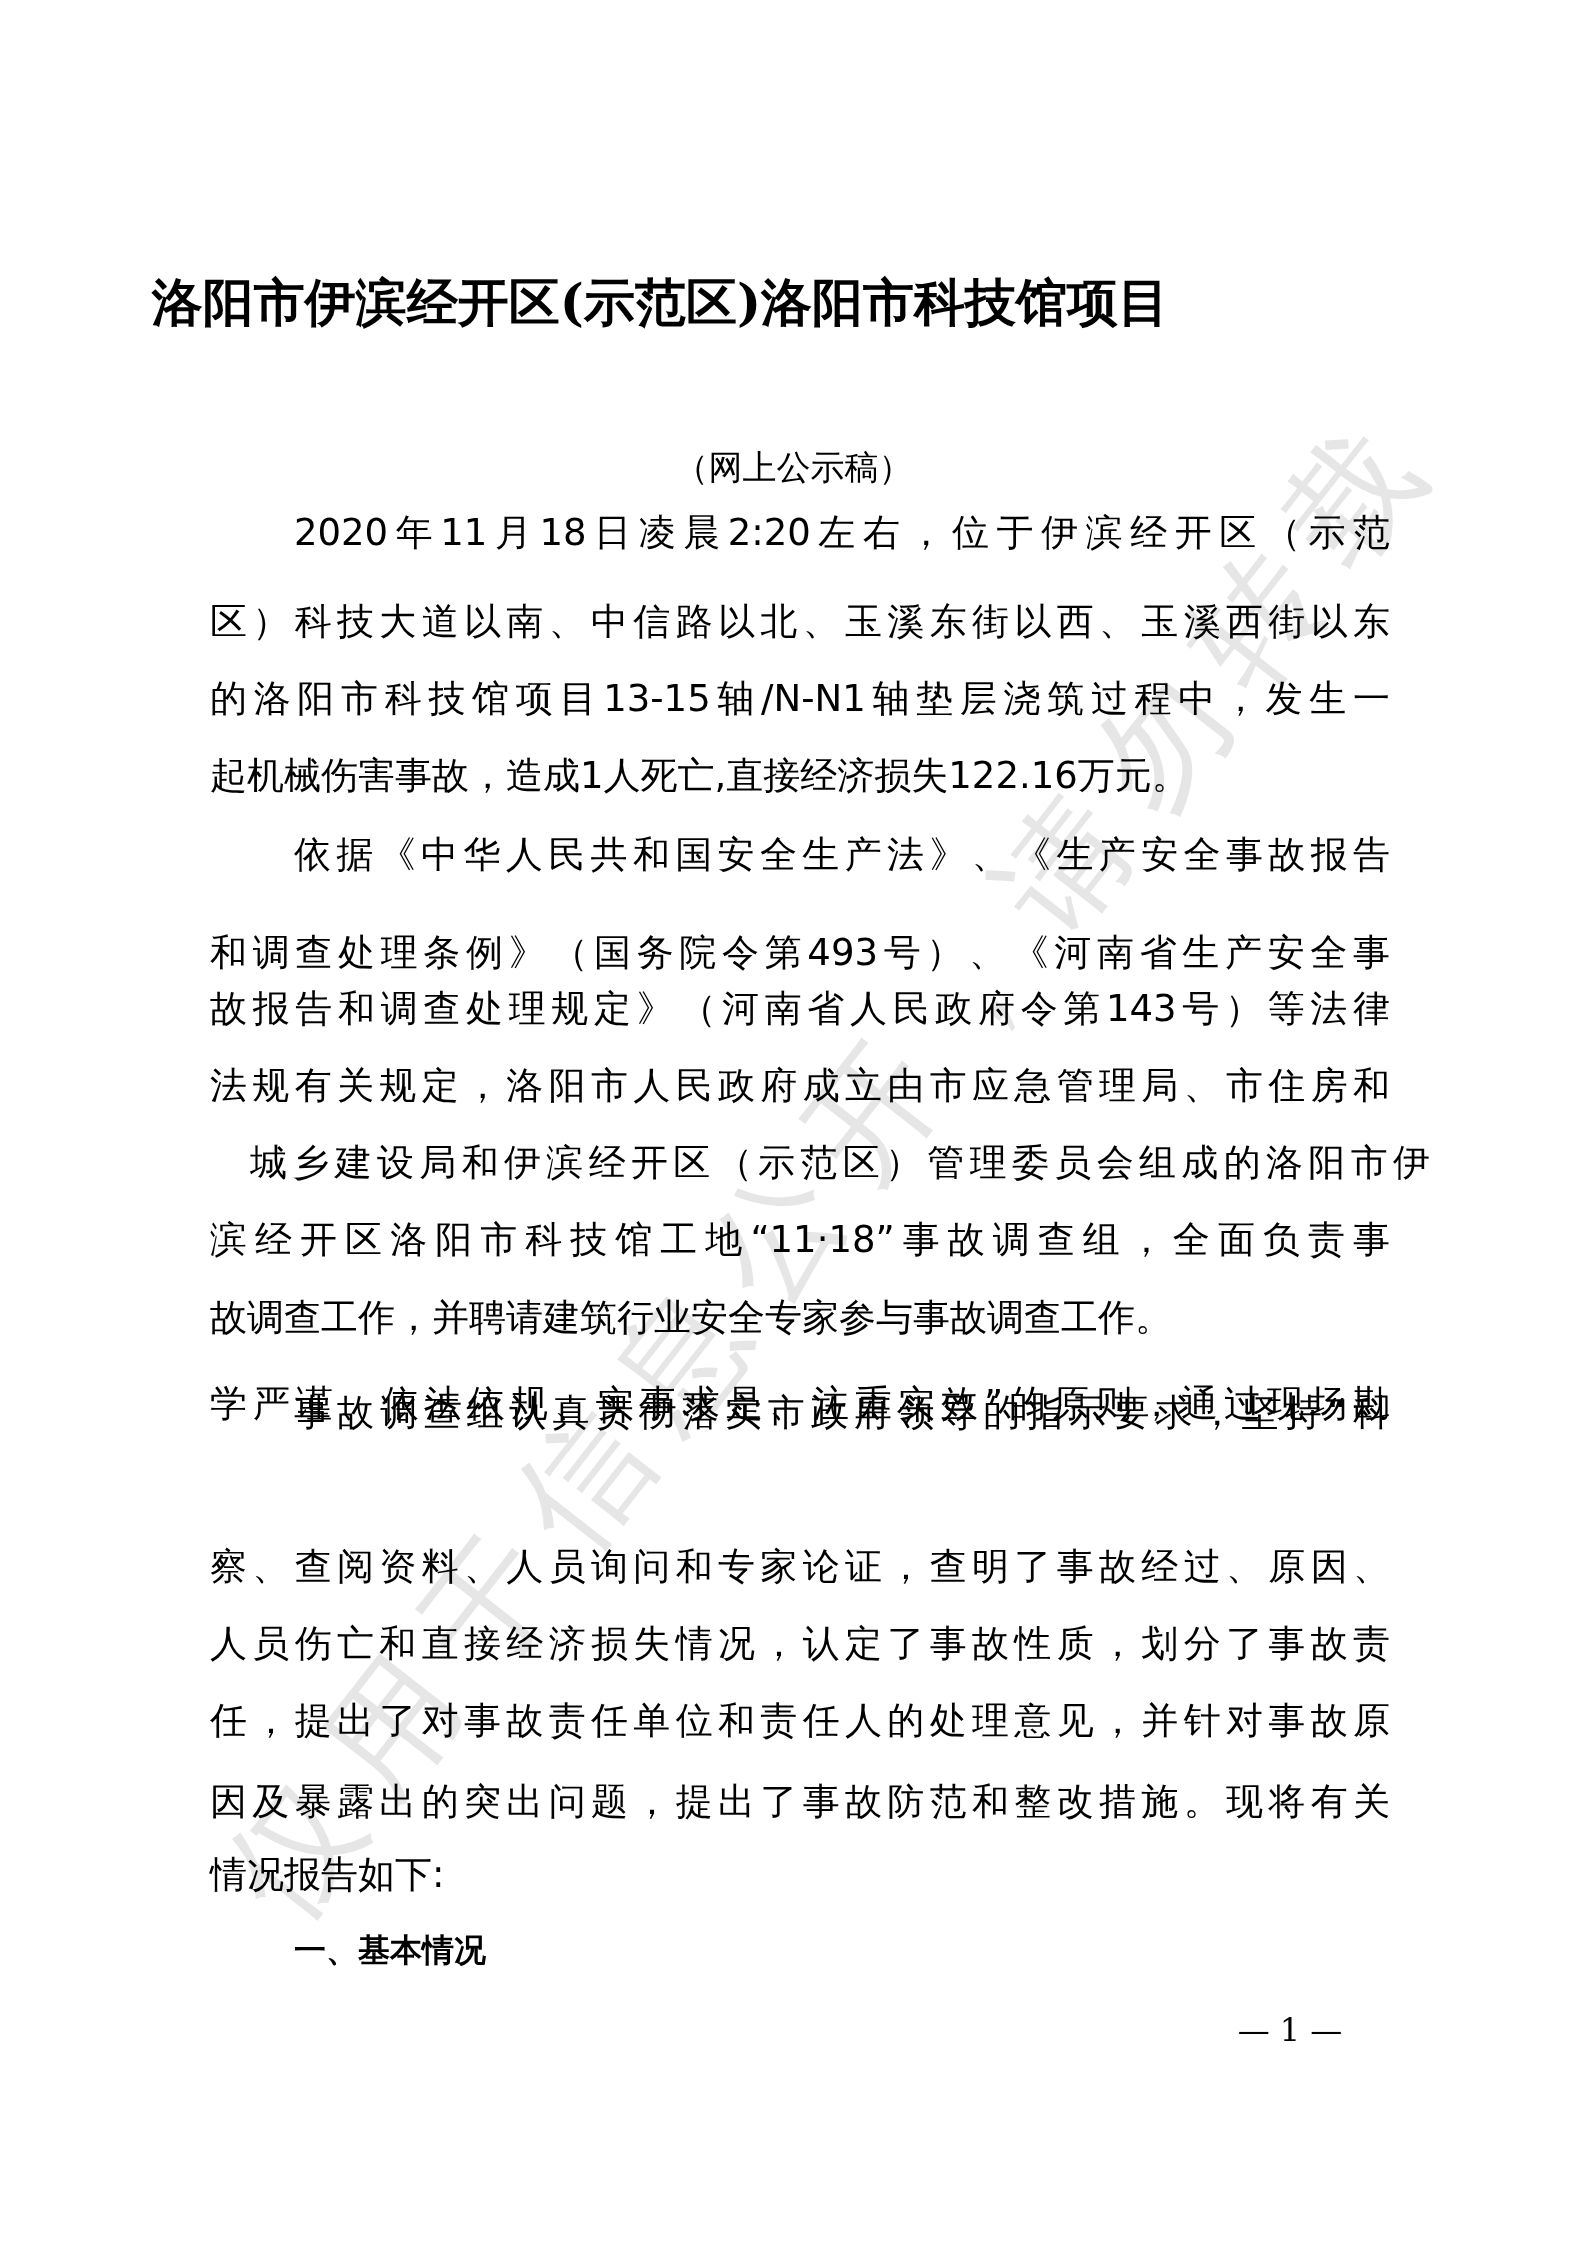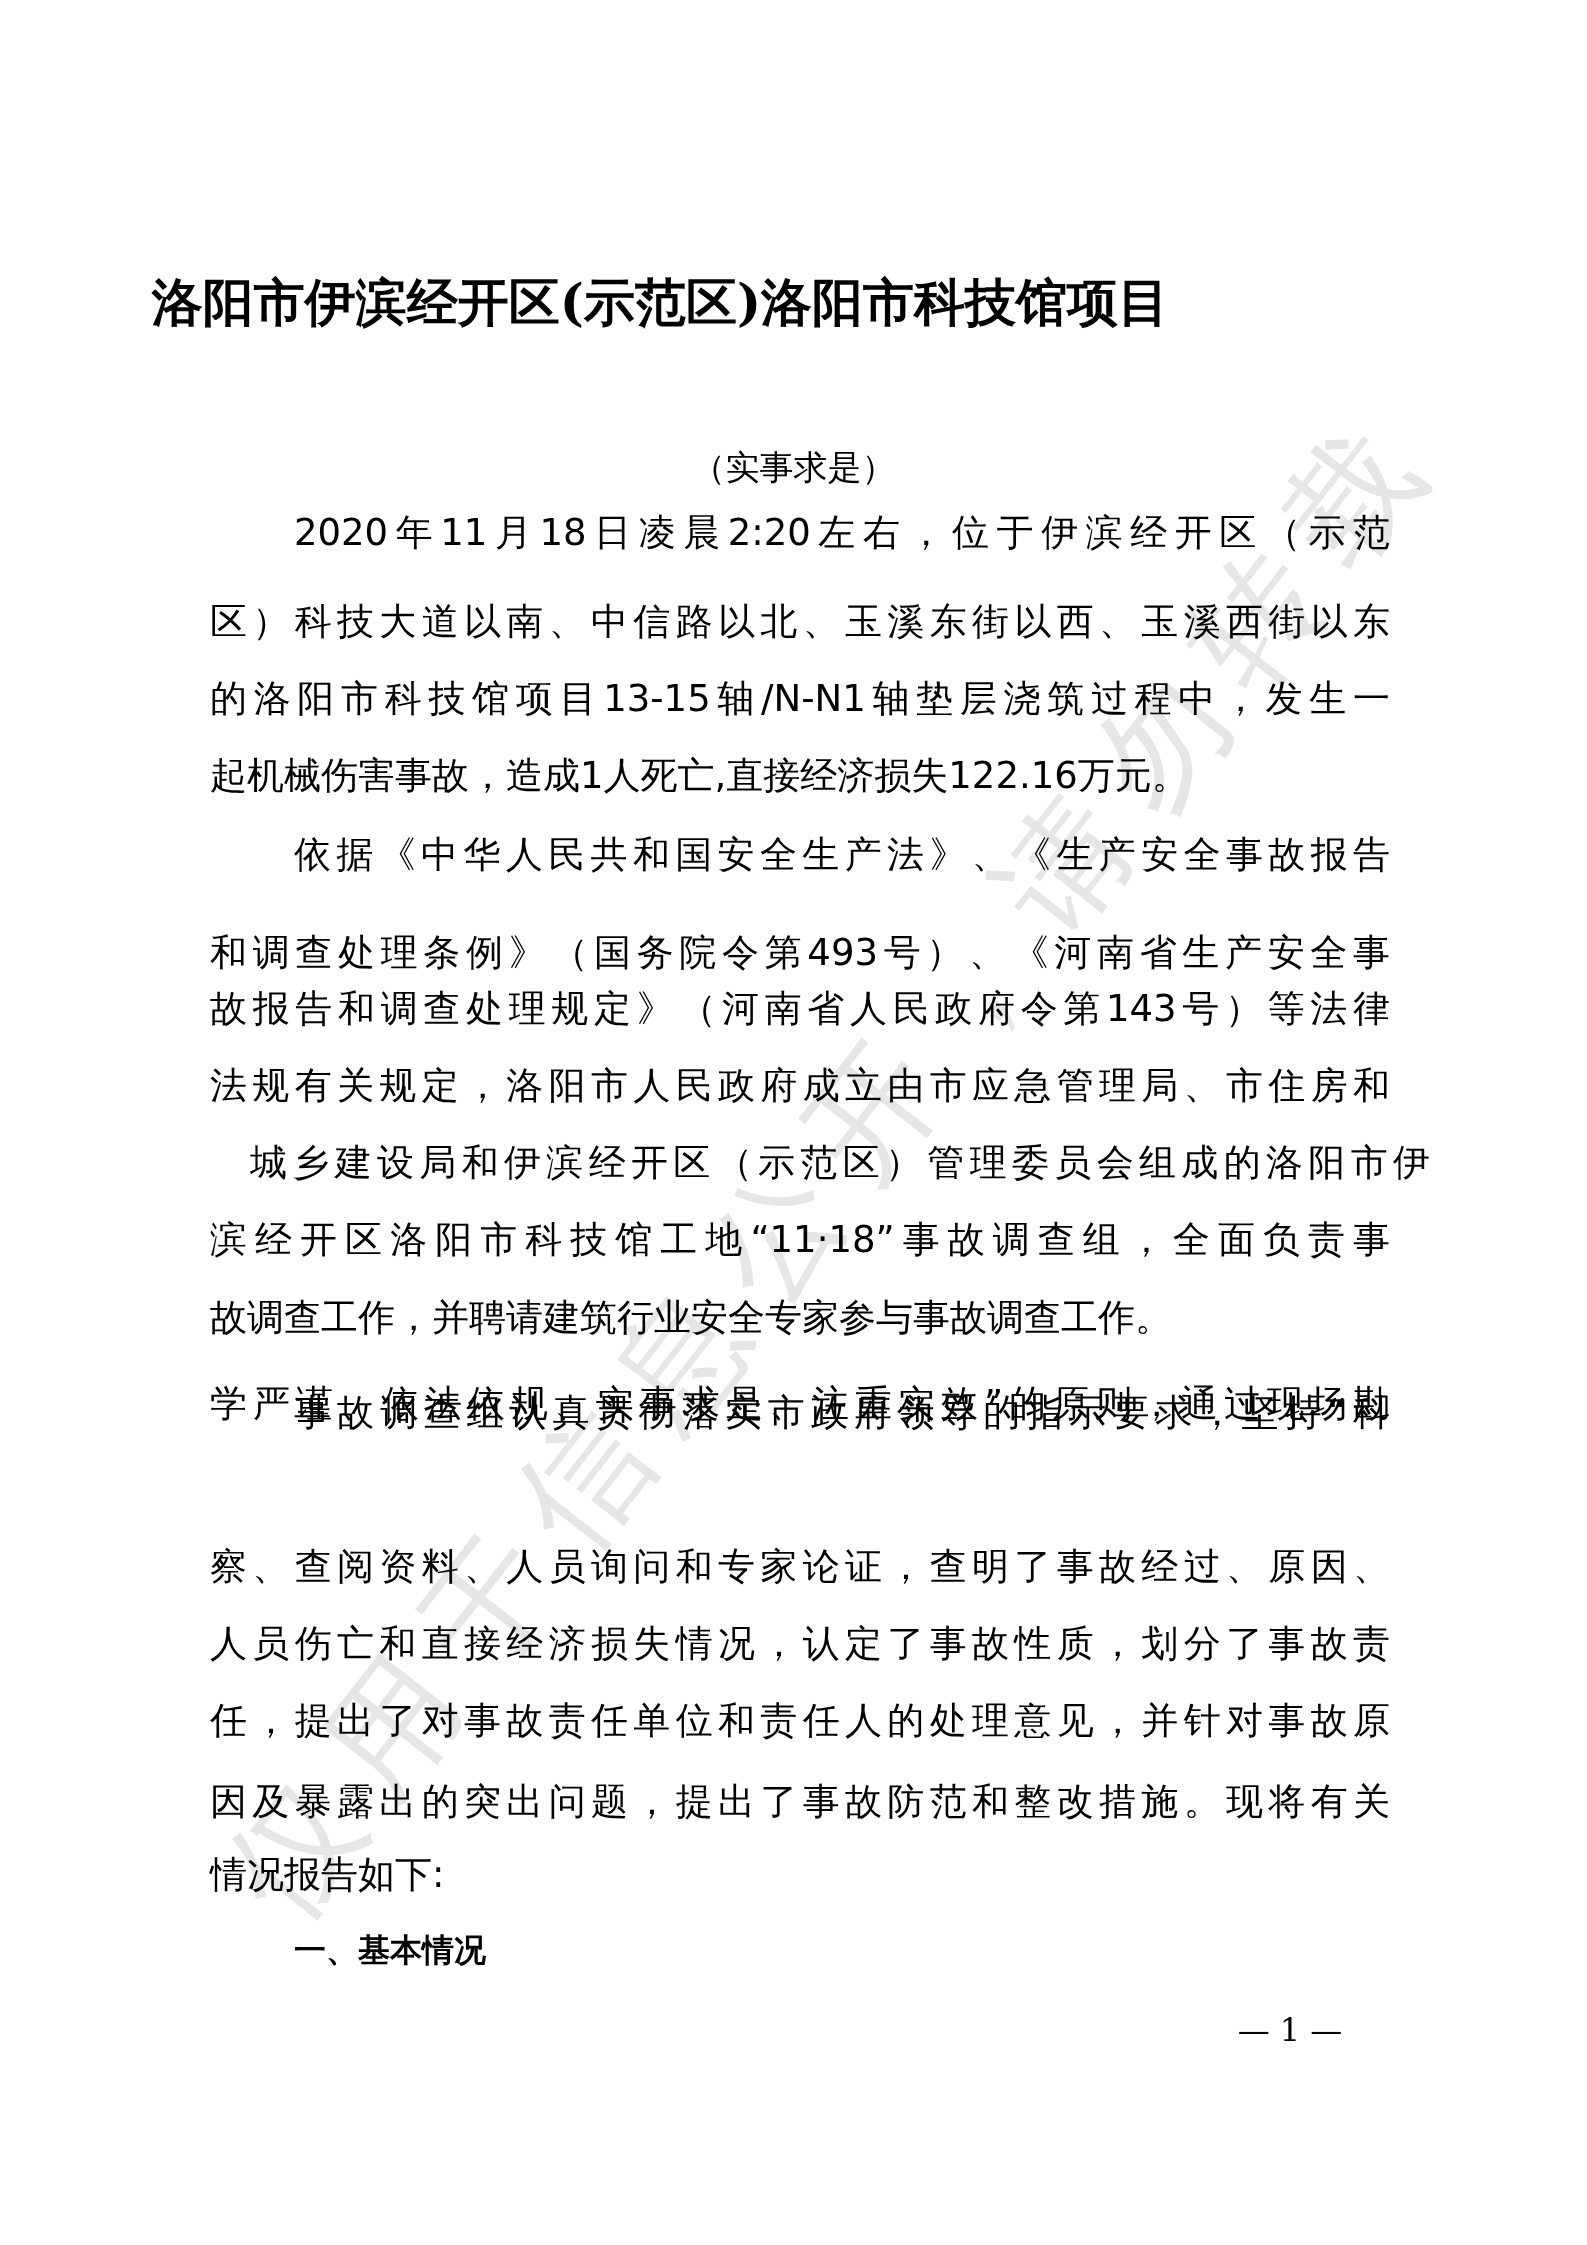--- a/index.html
+++ b/index.html
@@ -47,21 +47,21 @@
 <body>
 
 <div class="page">
 
   <div class="watermark">仅用于信息公开，请勿转载</div>
 
   <div class="content">
 
     <div class="title-line" style="top:272px;">洛阳市伊滨经开区(示范区)洛阳市科技馆项目</div>
 
-    <div class="subtitle" style="top:445px;">（实事求是）</div>
+    <div class="subtitle" style="top:445px;">（网上公示稿）</div>
 
     <div>
       <div class="body-line indent" style="top:505px;">2020年11月18日凌晨2:20左右，位于伊滨经开区（示范</div>
       <div class="body-line" style="top:594px;">区）科技大道以南、中信路以北、玉溪东街以西、玉溪西街以东</div>
       <div class="body-line" style="top:671px;">的洛阳市科技馆项目13-15轴/N-N1轴垫层浇筑过程中，发生一</div>
       <div class="body-line last" style="top:748px;">起机械伤害事故，造成1人死亡,直接经济损失122.16万元。</div>
     </div>
 
     <div>
       <div class="body-line indent" style="top:827px;">依据《中华人民共和国安全生产法》、《生产安全事故报告</div>

